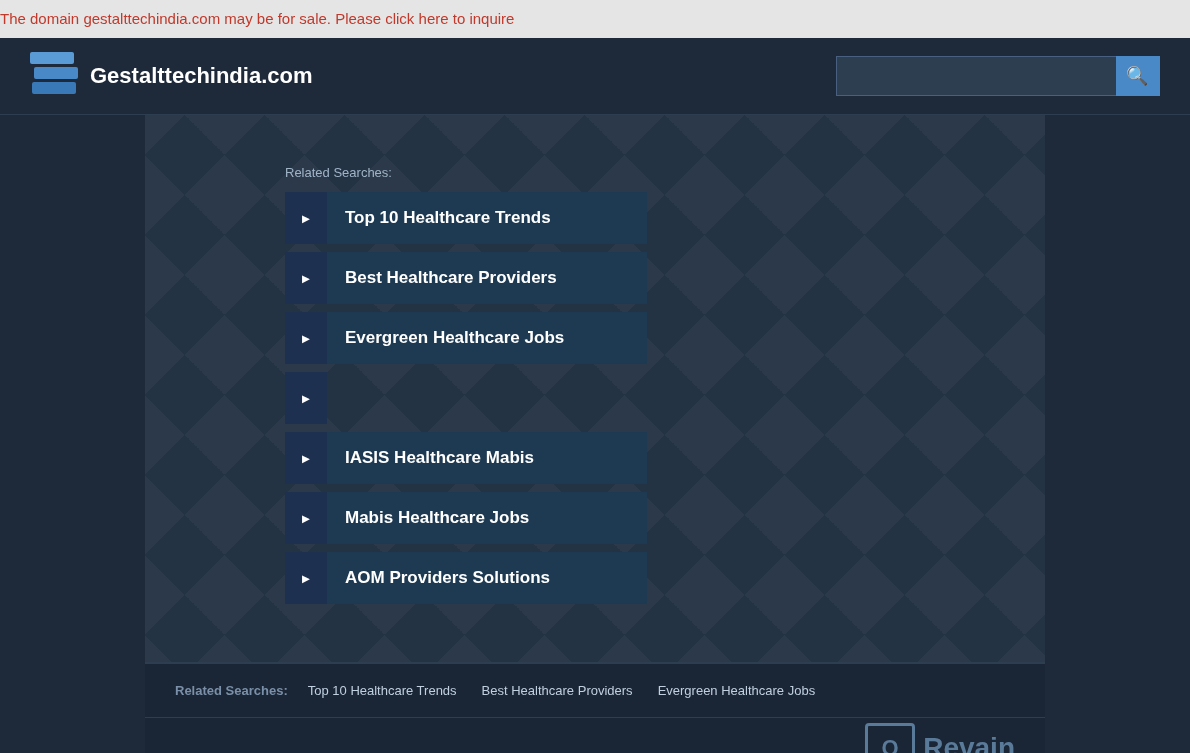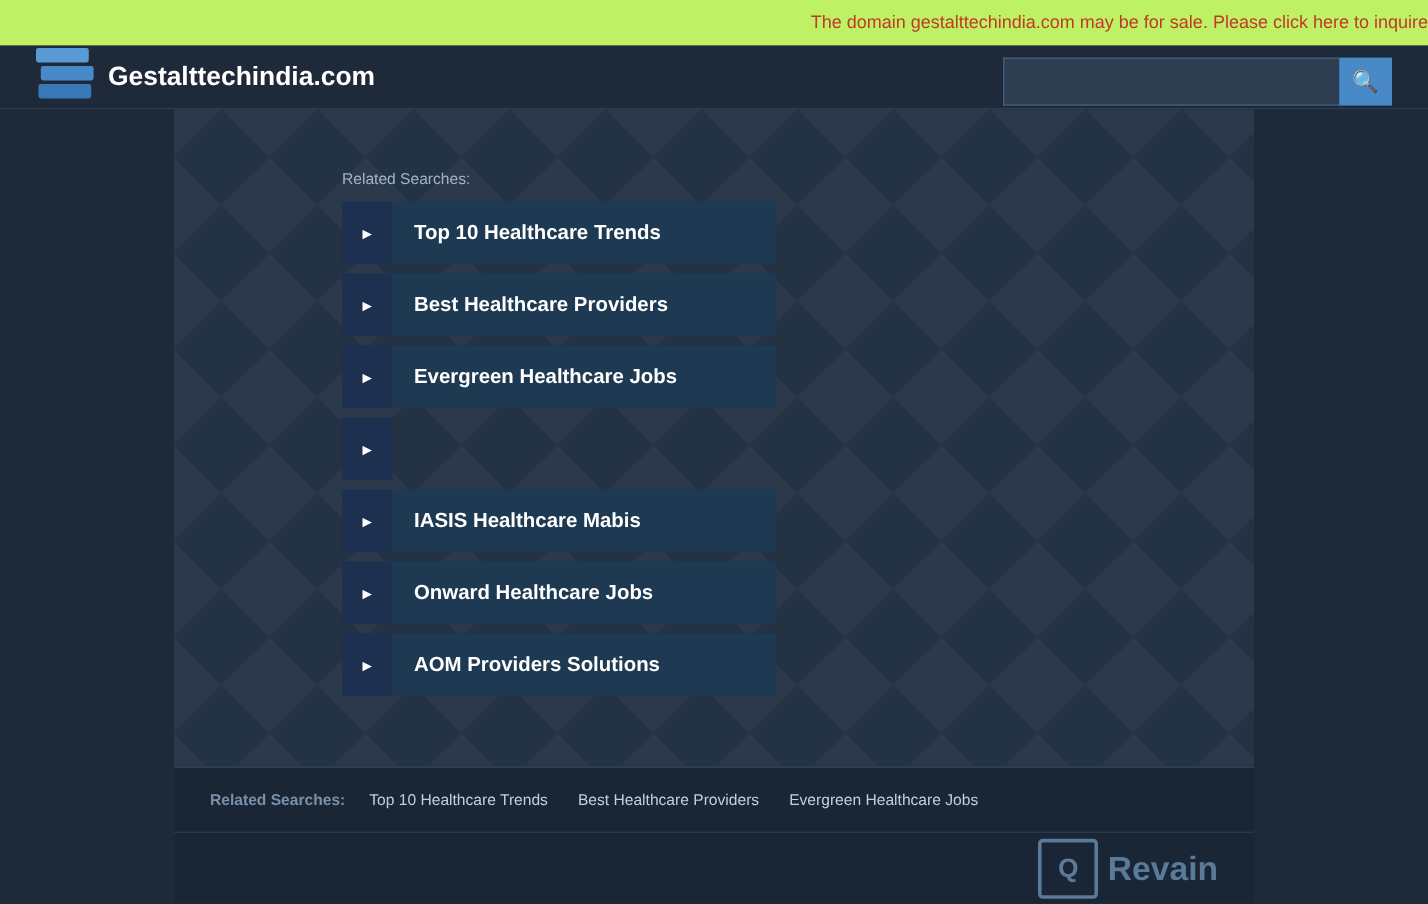--- a/index.html
+++ b/index.html
@@ -6,38 +6,38 @@
     body {
       font-family: Arial, sans-serif;
       background: #1e2a3a;
       width: 1190px;
       min-height: 753px;
       overflow-x: hidden;
     }
 
     
     #top-banner {
-      background: #bef264;
-      text-align: right;
+      background: #e5e5e5;
+      text-align: left;
       padding: 10px 0;
       width: 100%;
     }
     #top-banner a {
       color: #c0392b;
       font-size: 15px;
       font-weight: 500;
       text-decoration: none;
     }
 
     
     #header {
       background: #1e2a3a;
       display: flex;
-      align-items: flex-end;
-      padding: 2px 30px;
+      align-items: center;
+      padding: 14px 30px;
       gap: 20px;
       border-bottom: 1px solid #2c3e50;
     }
     #logo-container {
       display: flex;
       align-items: center;
       gap: 12px;
     }
     #logo-icon {
       width: 48px;
@@ -262,21 +262,21 @@
     </div>
     <div class="search-item">
       <div class="search-item-arrow">►</div>
     </div>
     <div class="search-item">
       <div class="search-item-arrow">►</div>
       <div class="search-item-label">IASIS Healthcare Mabis</div>
     </div>
     <div class="search-item">
       <div class="search-item-arrow">►</div>
-      <div class="search-item-label">Onward Healthcare Jobs</div>
+      <div class="search-item-label">Mabis Healthcare Jobs</div>
     </div>
     <div class="search-item">
       <div class="search-item-arrow">►</div>
       <div class="search-item-label">AOM Providers Solutions</div>
     </div>
   </div>
 </div>
 
 <div id="footer">
   <span id="footer-related-label">Related Searches:</span>

